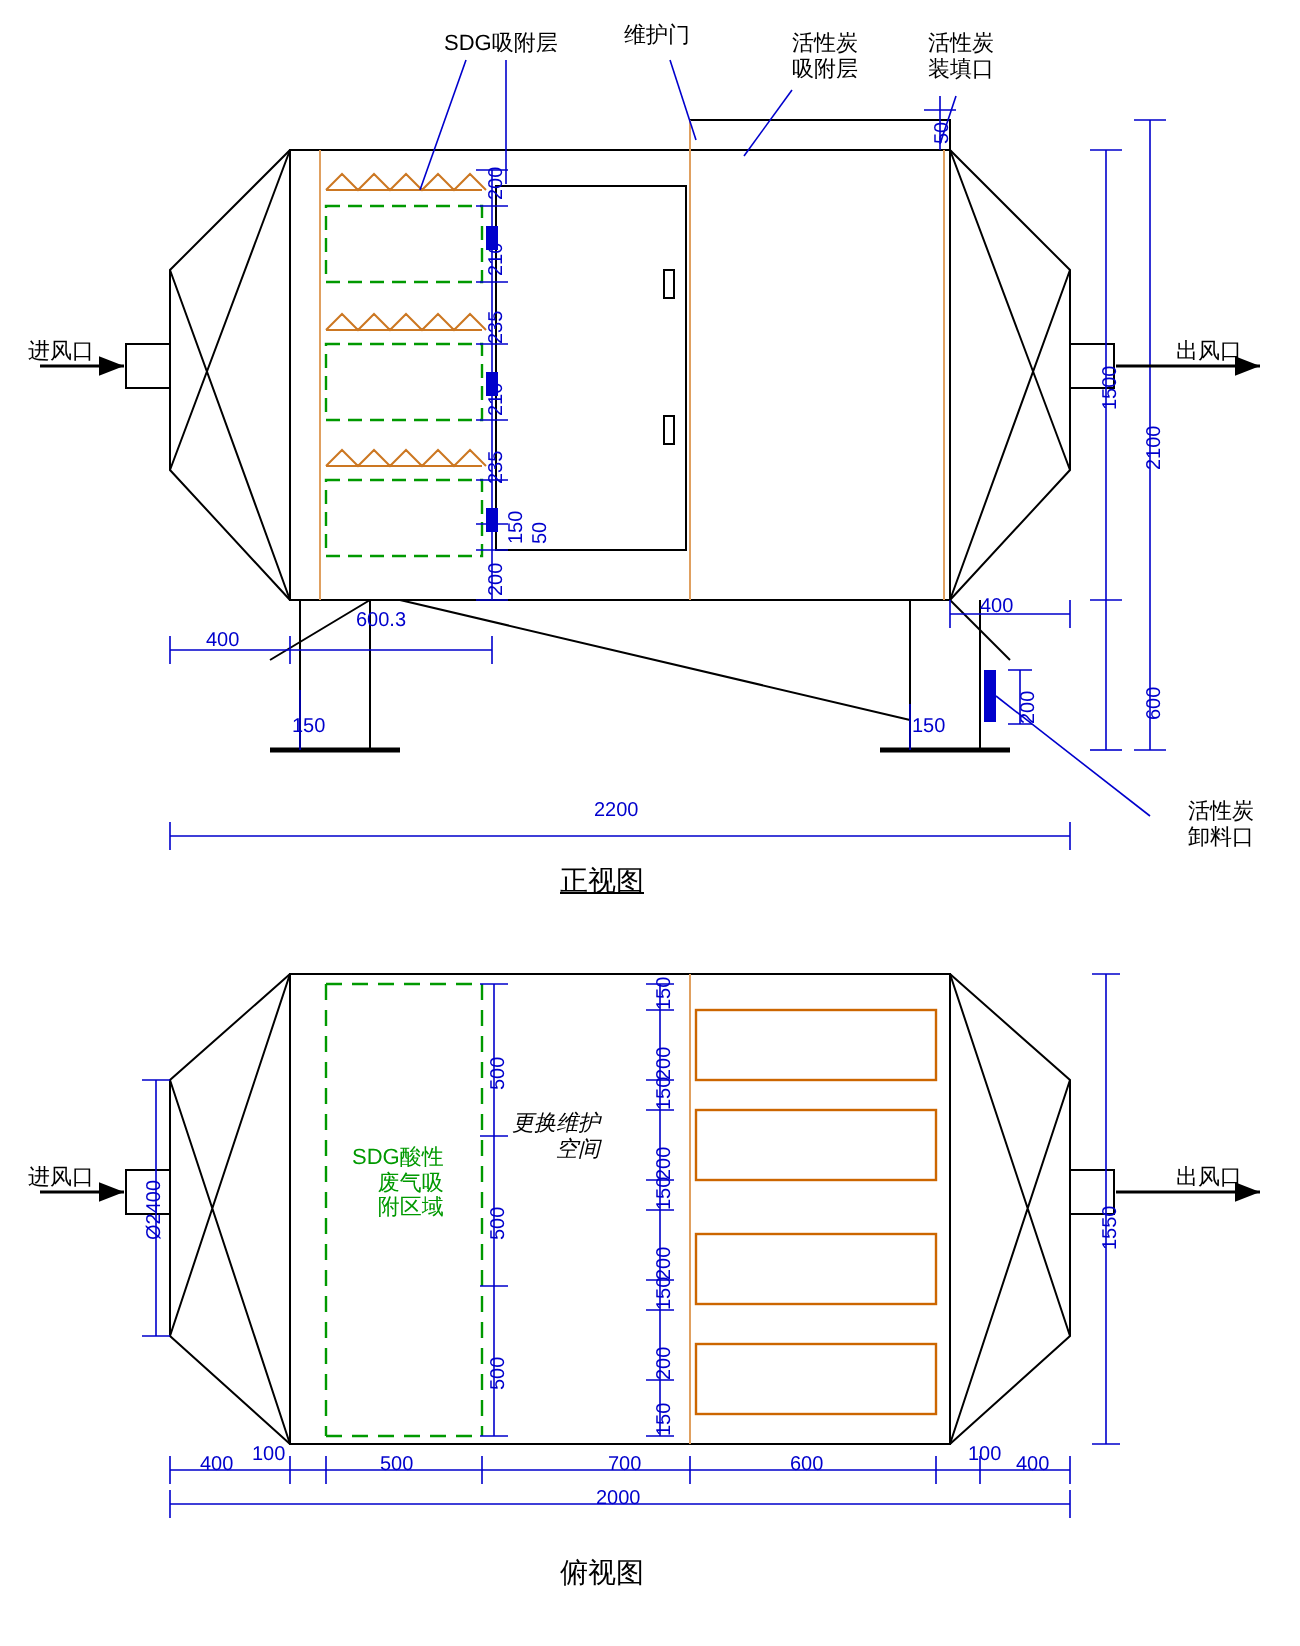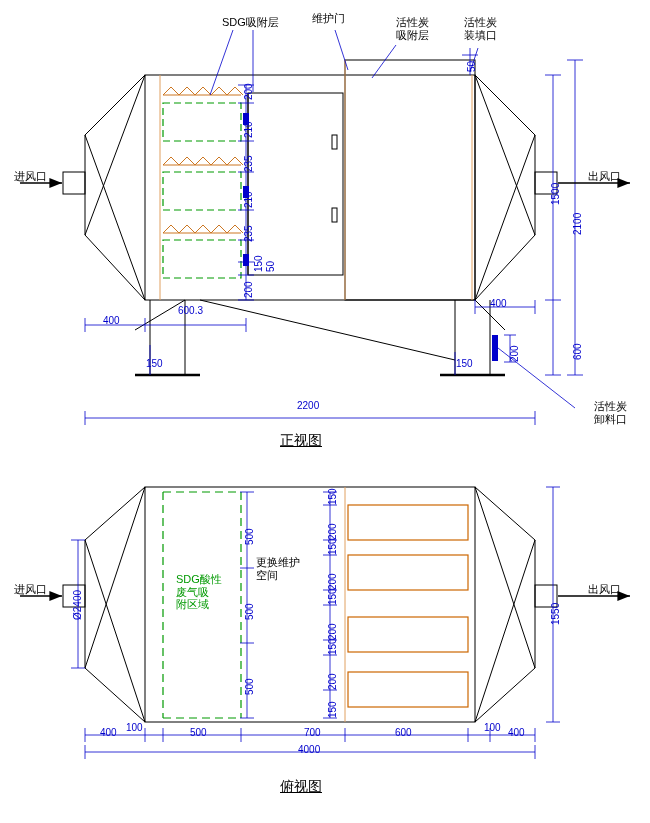--- a/index.html
+++ b/index.html
@@ -1,17 +1,17 @@
 <!DOCTYPE html>
 <html><head>
 <meta charset="utf-8">
 <style>
   html,body{margin:0;padding:0;background:#ffffff;}
   body{width:650px;height:823px;position:relative;font-family:"Liberation Sans","DejaVu Sans",sans-serif;}
-  .stage{position:absolute;left:0;top:0;width:629px;height:823px;}
+  .stage{position:absolute;left:0;top:0;width:629px;height:823px;text-align:right;}
   svg{position:absolute;left:0;top:0;}
   .lbl{position:absolute;font-size:11px;color:#000;white-space:nowrap;line-height:1.15;}
   .lbl.small{font-size:10px;}
   .lbl.blue{color:#0000cc;}
   .lbl.green{color:#009900;}
   .lbl.rot{transform:rotate(-90deg);transform-origin:left top;}
   .title{position:absolute;font-size:14px;color:#000;font-weight:normal;}
 </style>
 </head>
 <body>
@@ -191,21 +191,21 @@
 <div class="title" style="left:280px;top:432px;text-decoration:underline;">正视图</div>
 
 <div class="lbl" style="left:14px;top:583px;">进风口</div>
 <div class="lbl" style="left:588px;top:583px;">出风口</div>
 <div class="lbl small blue rot" style="left:72px;top:620px;">Ø2400</div>
 <div class="lbl small blue rot" style="left:550px;top:625px;">1550</div>
 
 <div class="lbl green" style="left:176px;top:573px;white-space:pre;">SDG酸性
 废气吸
 附区域</div>
-<div class="lbl" style="left:256px;top:556px;white-space:pre;">更换维护
+<div class="lbl" style="left:256px;top:556px;white-space:pre;font-style:italic;">更换维护
 空间</div>
 
 <div class="lbl small blue rot" style="left:244px;top:545px;">500</div>
 <div class="lbl small blue rot" style="left:244px;top:620px;">500</div>
 <div class="lbl small blue rot" style="left:244px;top:695px;">500</div>
 
 <div class="lbl small blue rot" style="left:327px;top:505px;">150</div>
 <div class="lbl small blue rot" style="left:327px;top:540px;">200</div>
 <div class="lbl small blue rot" style="left:327px;top:555px;">150</div>
 <div class="lbl small blue rot" style="left:327px;top:590px;">200</div>
@@ -215,17 +215,17 @@
 <div class="lbl small blue rot" style="left:327px;top:690px;">200</div>
 <div class="lbl small blue rot" style="left:327px;top:718px;">150</div>
 
 <div class="lbl small blue" style="left:100px;top:727px;">400</div>
 <div class="lbl small blue" style="left:126px;top:722px;">100</div>
 <div class="lbl small blue" style="left:190px;top:727px;">500</div>
 <div class="lbl small blue" style="left:283px;top:727px;margin-left:21px;">700</div>
 <div class="lbl small blue" style="left:395px;top:727px;">600</div>
 <div class="lbl small blue" style="left:484px;top:722px;">100</div>
 <div class="lbl small blue" style="left:508px;top:727px;">400</div>
-<div class="lbl small blue" style="left:298px;top:744px;">4000</div>
-
-<div class="title" style="left:280px;top:778px;text-decoration:underline;">俯视图</div>
+<div class="lbl small blue" style="left:298px;top:744px;">2000</div>
+
+<div class="title" style="left:280px;top:778px;">俯视图</div>
 
 </div>
 
 </body></html>

